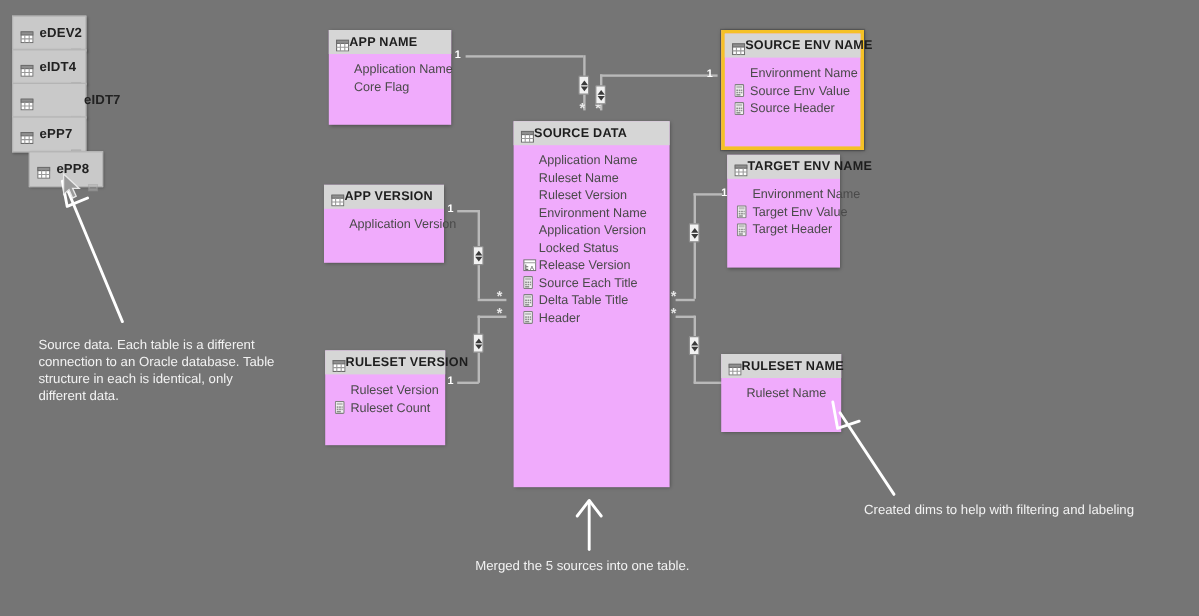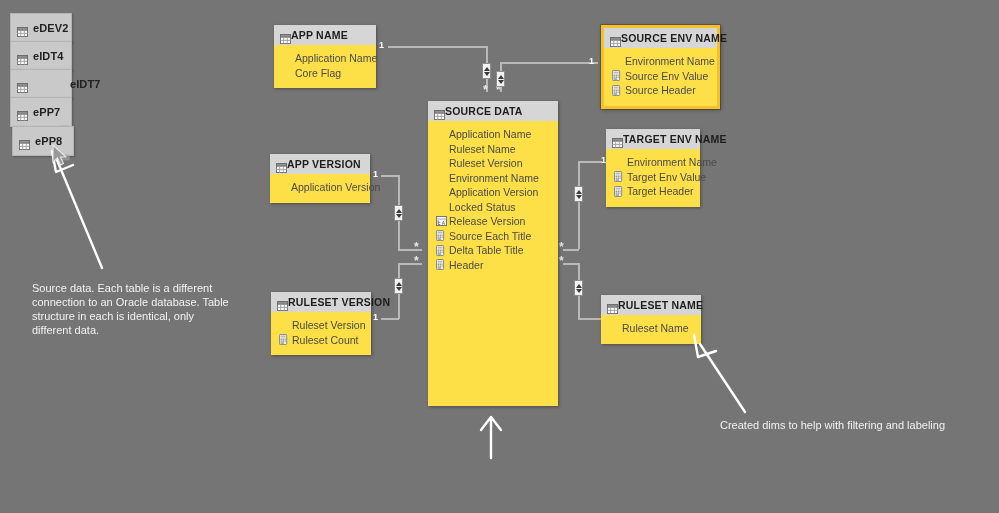--- a/index.html
+++ b/index.html
@@ -30,40 +30,40 @@
   }
   .src-chip .corner{
     position:absolute;right:3px;bottom:1px;
     width:9px;height:7px;
     opacity:.55;
   }
 
   
   .tbl{
     position:absolute;
-    background:#fde047;
+    background:#f0abfc;
     box-shadow:1px 1px 3px rgba(0,0,0,.35);
     box-sizing:border-box;
   }
   .tbl.selected{
     border:3px solid #f5c126;
     box-shadow:0 0 0 1px rgba(0,0,0,.2),1px 1px 4px rgba(0,0,0,.35);
   }
   .tbl-head{
     background:#d6d6d6;
     height:20px;
     display:flex;align-items:center;
     padding-left:6px;
     box-sizing:border-box;
   }
   .tbl-head .title{
     font-size:10.5px;font-weight:bold;color:#1d1d1d;letter-spacing:.2px;
     white-space:nowrap;
   }
-  .tbl-body{padding:6px 0 8px 0;}
+  .tbl-body{padding:6px 0 24px 0;}
   .fld{
     display:flex;align-items:center;
     height:14.5px;
     padding-left:8px;
     font-size:10.5px;
     color:#4a4a4a;
     white-space:nowrap;
   }
   .fld .fico{width:13px;flex:0 0 13px;display:flex;align-items:center;}
   .fld.plain{padding-left:21px;}
@@ -223,21 +223,21 @@
             <line x1="4" y1="3.5" x2="4" y2="10.5" stroke="#9a9a9a"></line>
             <line x1="8" y1="3.5" x2="8" y2="10.5" stroke="#9a9a9a"></line>
             <line x1="0.5" y1="7" x2="11.5" y2="7" stroke="#9a9a9a"></line>
           </svg></span>
         <span class="lbl">ePP7</span>
         <span class="corner"><svg viewBox="0 0 10 8" width="9" height="7">
             <rect x="0.5" y="1" width="9" height="6" fill="#b0b0b0" stroke="#9a9a9a" stroke-width="0.7"></rect>
             <line x1="2" y1="4" x2="8" y2="4" stroke="#6f6f6f" stroke-width="0.8"></line>
           </svg></span>
       </div>
-      <div class="src-chip" style="left: 12px; top: 126px;">
+      <div class="src-chip" style="left: 24px; top: 126px;">
         <span class="tbl-ico"><svg viewBox="0 0 12 11" width="11" height="10">
             <rect x="0.5" y="0.5" width="11" height="10" fill="#fff" stroke="#6b6b6b"></rect>
             <rect x="0.5" y="0.5" width="11" height="3" fill="#8f8f8f" stroke="#6b6b6b"></rect>
             <line x1="4" y1="3.5" x2="4" y2="10.5" stroke="#9a9a9a"></line>
             <line x1="8" y1="3.5" x2="8" y2="10.5" stroke="#9a9a9a"></line>
             <line x1="0.5" y1="7" x2="11.5" y2="7" stroke="#9a9a9a"></line>
           </svg></span>
         <span class="lbl">ePP8</span>
         <span class="corner"><svg viewBox="0 0 10 8" width="9" height="7">
             <rect x="0.5" y="1" width="9" height="6" fill="#b0b0b0" stroke="#9a9a9a" stroke-width="0.7"></rect>
@@ -520,20 +520,21 @@
         <div class="tbl-body">
           <div class="fld plain">
             <span>Ruleset Name</span>
           </div>
         </div>
       </div>
     </div>
 
   <div class="note" style="left:32px;top:281px;width:200px;">Source data. Each table is a different connection to an Oracle database. Table structure in each is identical, only different data.</div>
 
+  <div class="note" style="left:396px;top:465px;width:220px;text-align:left;">Merged the 5 sources into one table.</div>
 
   <div class="note" style="left:676px;top:418px;width:230px;margin-left:44px;">Created dims to help with filtering and labeling</div>
 
   <svg class="arrow-svg" style="left:0;top:0;width:999px;height:513px;">
     <g stroke="#ffffff" stroke-width="2.4" fill="none" stroke-linecap="round">
       <line x1="102" y1="268" x2="57" y2="160"></line>
       <polyline points="52,151 56,172 73,165" stroke-linejoin="round"></polyline>
 
       <line x1="491" y1="458" x2="491" y2="420"></line>
       <polyline points="481,430 491,417 501,430" stroke-linejoin="round"></polyline>

